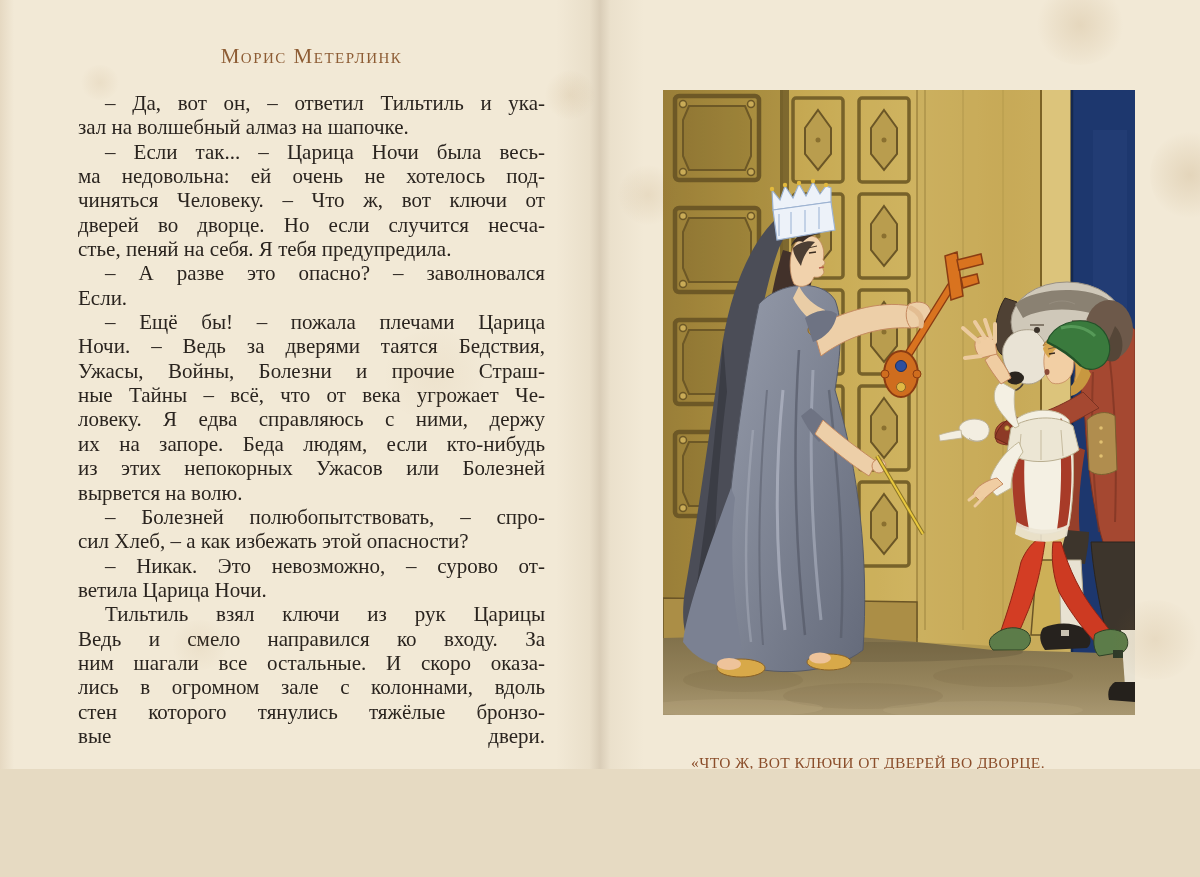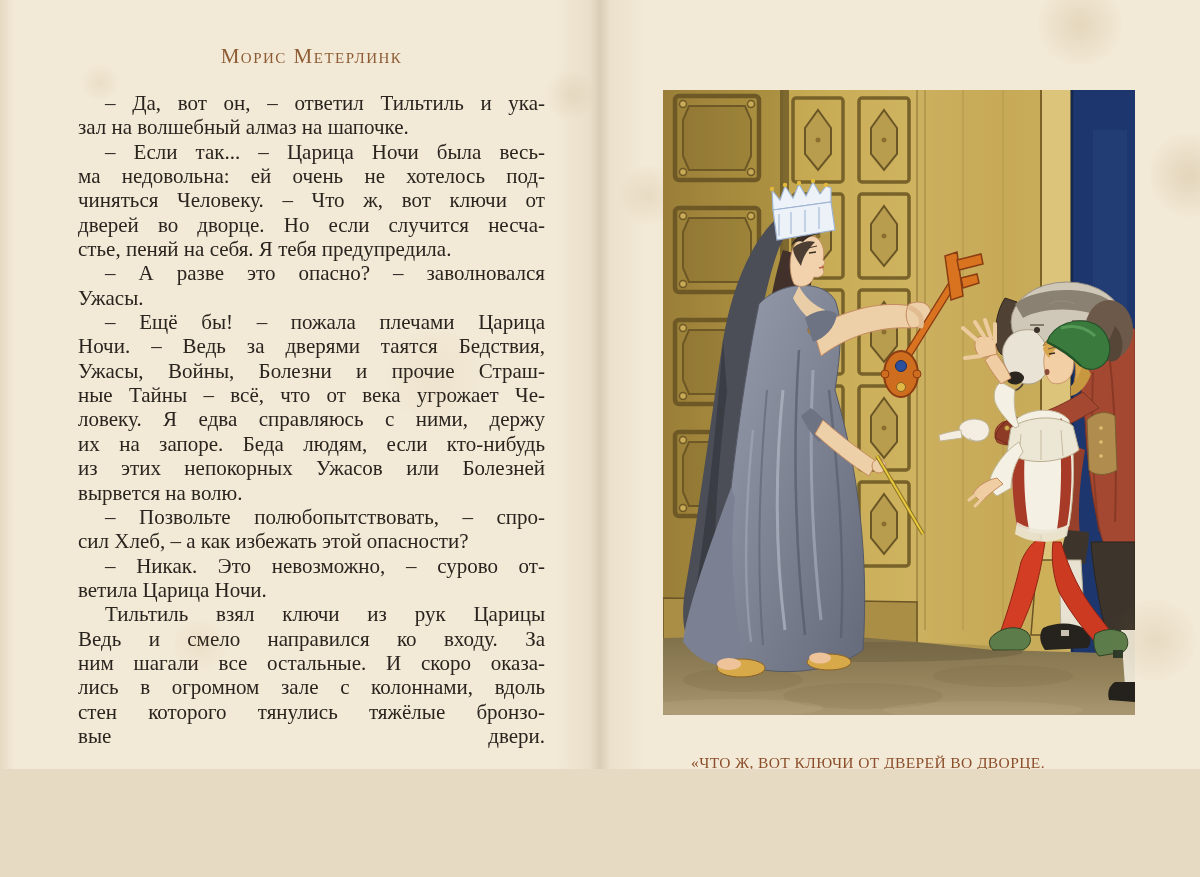--- a/index.html
+++ b/index.html
@@ -44,30 +44,30 @@
 
   <div class="text-block">
       <div class="line indent">– Да, вот он, – ответил Тильтиль и ука-</div>
       <div class="line end">зал на волшебный алмаз на шапочке.</div>
       <div class="line indent">– Если так... – Царица Ночи была весь-</div>
       <div class="line">ма недовольна: ей очень не хотелось под-</div>
       <div class="line">чиняться Человеку. – Что ж, вот ключи от</div>
       <div class="line">дверей во дворце. Но если случится несча-</div>
       <div class="line end">стье, пеняй на себя. Я тебя предупредила.</div>
       <div class="line indent">– А разве это опасно? – заволновался</div>
-      <div class="line end">Ужасы.</div>
+      <div class="line end">Если.</div>
       <div class="line indent">– Ещё бы! – пожала плечами Царица</div>
       <div class="line">Ночи. – Ведь за дверями таятся Бедствия,</div>
       <div class="line">Ужасы, Войны, Болезни и прочие Страш-</div>
       <div class="line">ные Тайны – всё, что от века угрожает Че-</div>
       <div class="line">ловеку. Я едва справляюсь с ними, держу</div>
       <div class="line">их на запоре. Беда людям, если кто-нибудь</div>
       <div class="line">из этих непокорных Ужасов или Болезней</div>
       <div class="line end">вырвется на волю.</div>
-      <div class="line indent">– Позвольте полюбопытствовать, – спро-</div>
+      <div class="line indent">– Болезней полюбопытствовать, – спро-</div>
       <div class="line end">сил Хлеб, – а как избежать этой опасности?</div>
       <div class="line indent">– Никак. Это невозможно, – сурово от-</div>
       <div class="line end">ветила Царица Ночи.</div>
       <div class="line indent">Тильтиль взял ключи из рук Царицы</div>
       <div class="line">Ведь и смело направился ко входу. За</div>
       <div class="line">ним шагали все остальные. И скоро оказа-</div>
       <div class="line">лись в огромном зале с колоннами, вдоль</div>
       <div class="line">стен которого тянулись тяжёлые бронзо-</div>
       <div class="line">вые двери.</div>
     </div>

